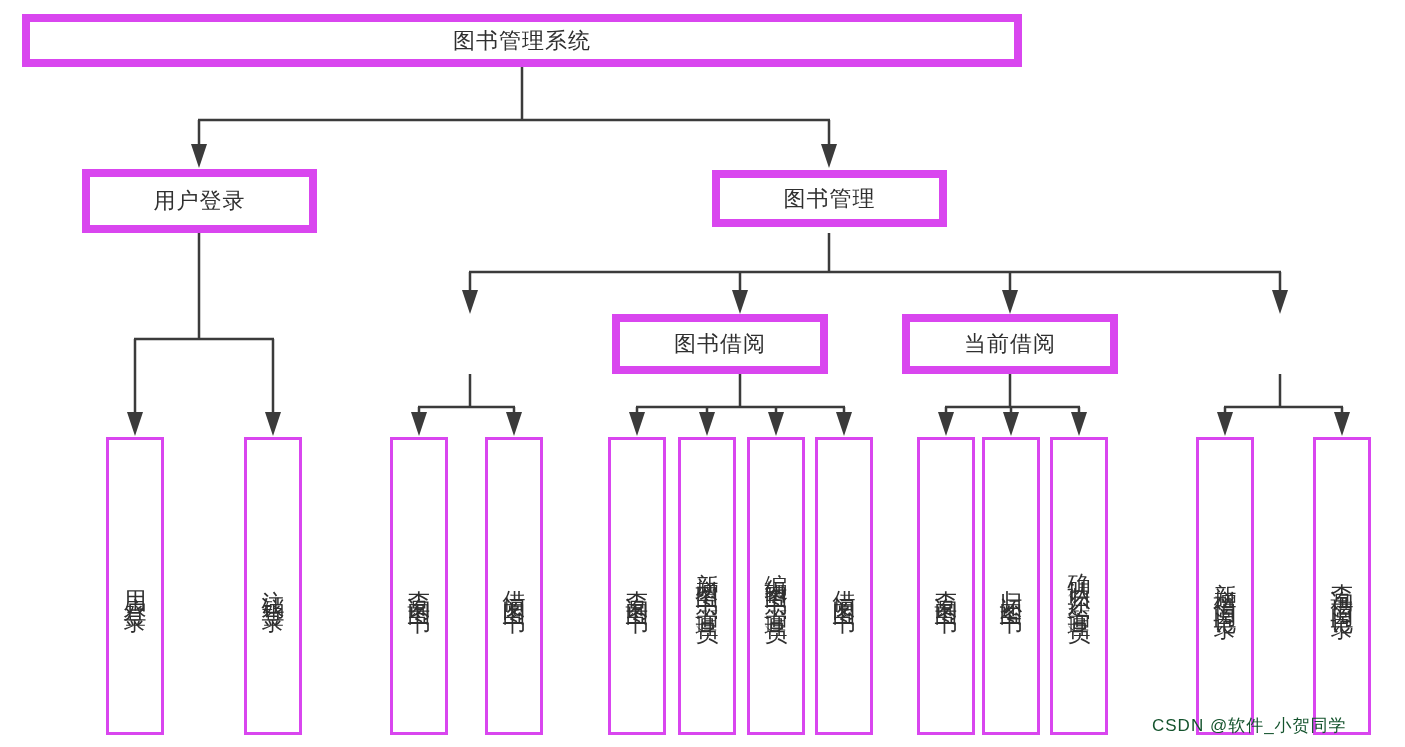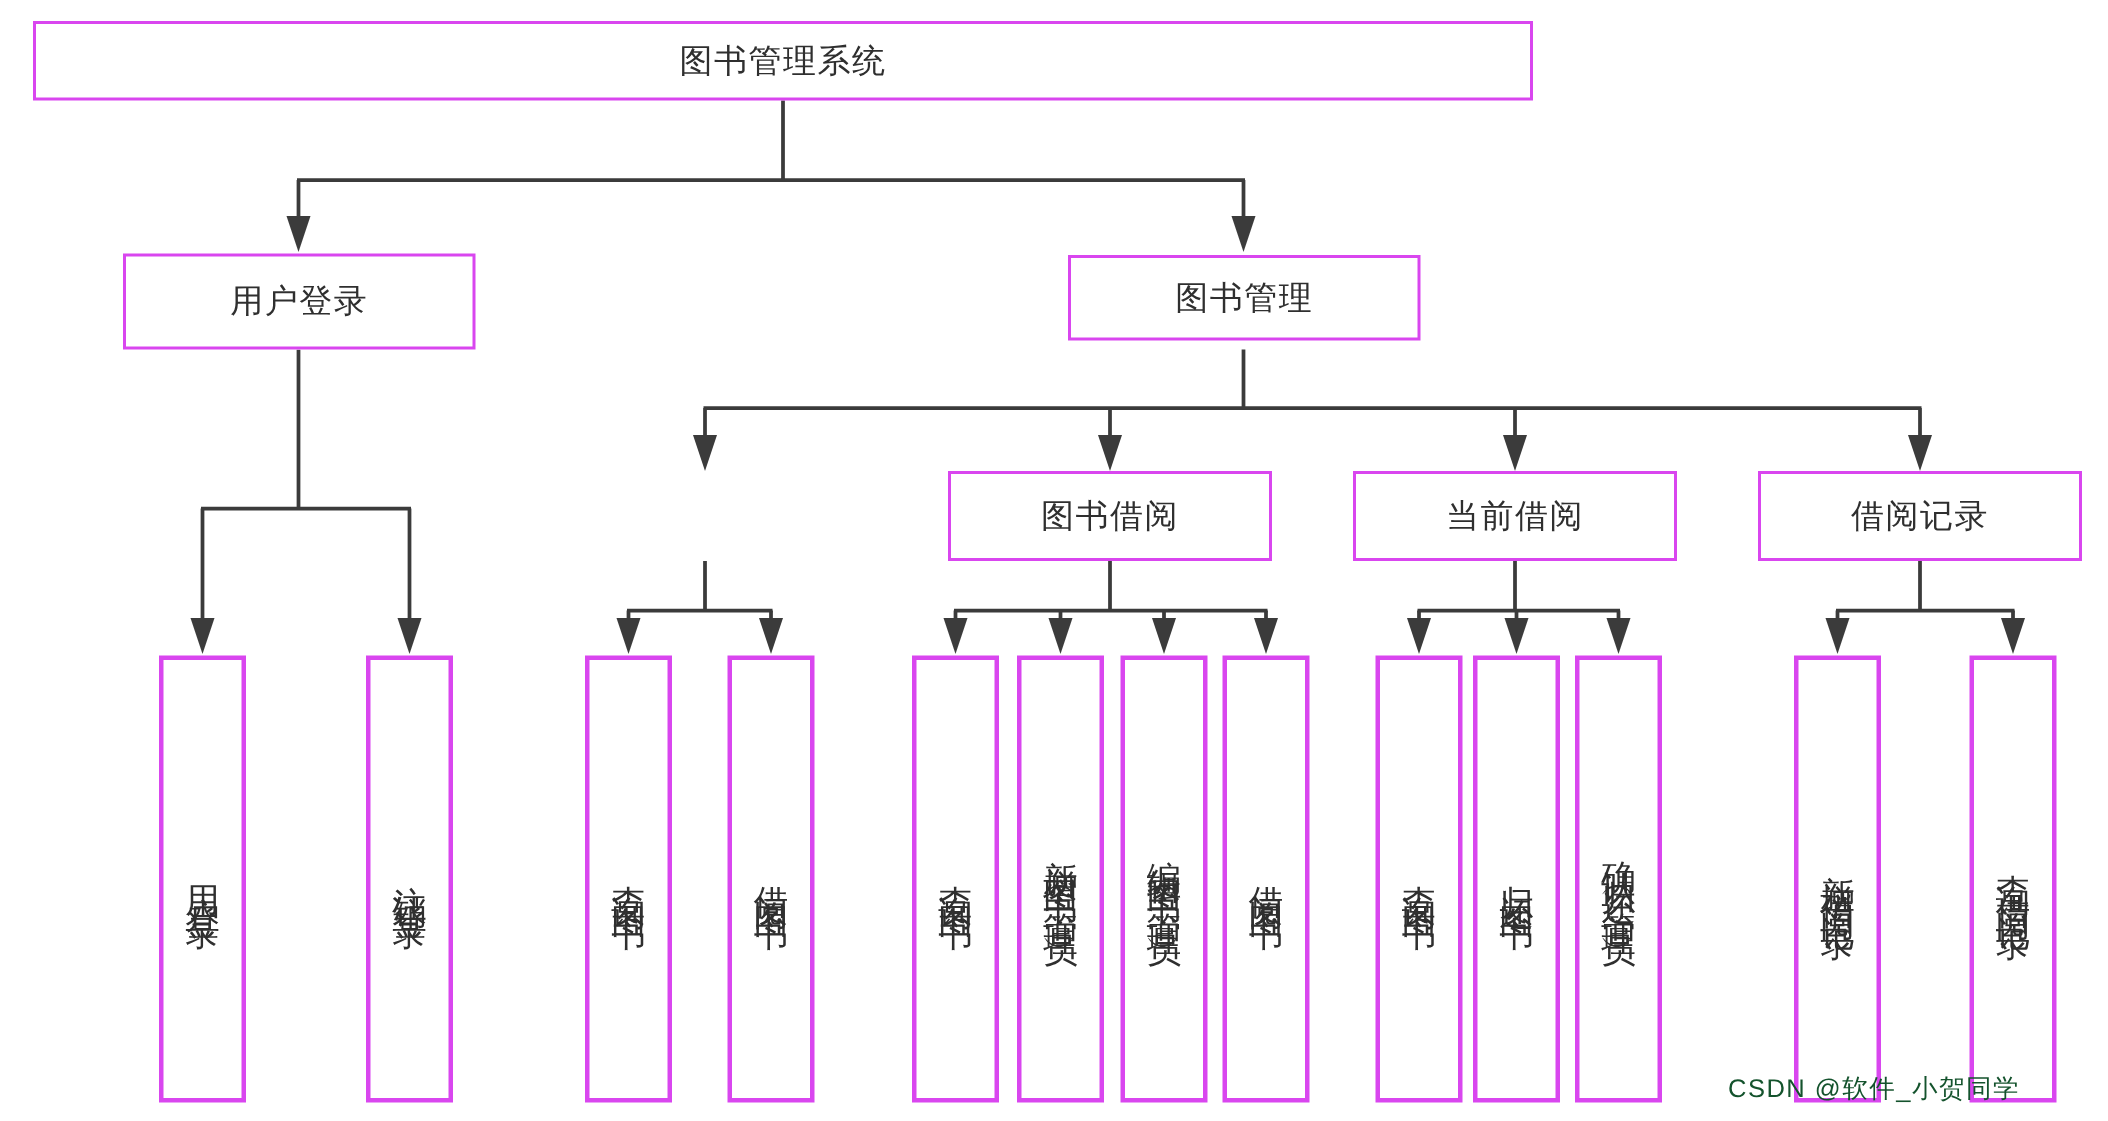--- a/index.html
+++ b/index.html
@@ -14,21 +14,21 @@
   .connectors {
     position: absolute;
     left: 0; top: 0;
     width: 1405px; height: 747px;
     pointer-events: none;
   }
   .box {
     position: absolute;
     box-sizing: border-box;
     background: #ffffff;
-    border: 2px solid #d946ef;
+    border: 8px solid #d946ef;
     display: flex;
     align-items: center;
     justify-content: center;
     color: #2f2f2f;
   }
   .h-label {
     font-size: 22px;
     letter-spacing: 1px;
     white-space: nowrap;
   }
@@ -41,21 +41,21 @@
     white-space: nowrap;
   }
   
   .n-root   { left: 22px;  top: 14px;  width: 1000px; height: 53px; }
   
   .n-ulogin { left: 82px;  top: 169px; width: 235px; height: 64px; }
   .n-bmgmt  { left: 712px; top: 170px; width: 235px; height: 57px; }
   
   .lvl2 { top: 314px; width: 216px; height: 60px; }
   .n-newbook { left: 362px; }
-  .n-borrow  { left: 632px; }
+  .n-borrow  { left: 612px; }
   .n-current { left: 902px; }
   .n-records { left: 1172px; }
   
   .leaf { top: 437px; width: 58px; height: 298px; border-width: 3px; }
   .lf-1  { left: 106px; }
   .lf-2  { left: 244px; }
   .lf-3  { left: 390px; }
   .lf-4  { left: 485px; }
   .lf-5  { left: 608px; }
   .lf-6  { left: 678px; }
@@ -133,23 +133,20 @@
   <div class="box n-bmgmt">
     <span class="h-label">图书管理</span>
   </div>
 
   <div class="box lvl2 n-borrow">
     <span class="h-label">图书借阅</span>
   </div>
   <div class="box lvl2 n-current">
     <span class="h-label">当前借阅</span>
   </div>
-  <div class="box lvl2 n-records">
-    <span class="h-label">借阅记录</span>
-  </div>
 
   <div class="box leaf lf-1">
     <span class="v-label">用户登录</span>
   </div>
   <div class="box leaf lf-2">
     <span class="v-label">注销登录</span>
   </div>
   <div class="box leaf lf-3">
     <span class="v-label">查询图书</span>
   </div>

